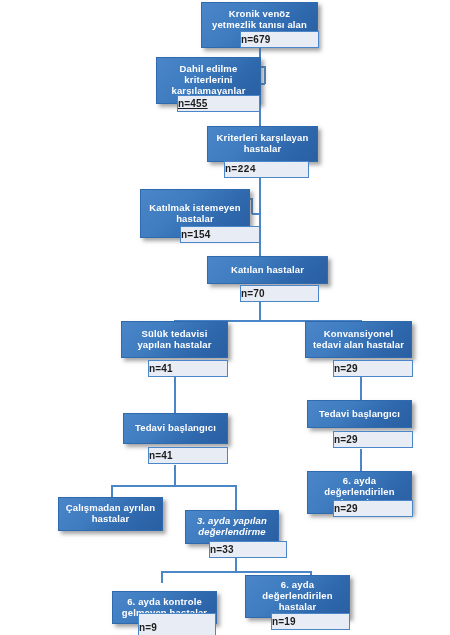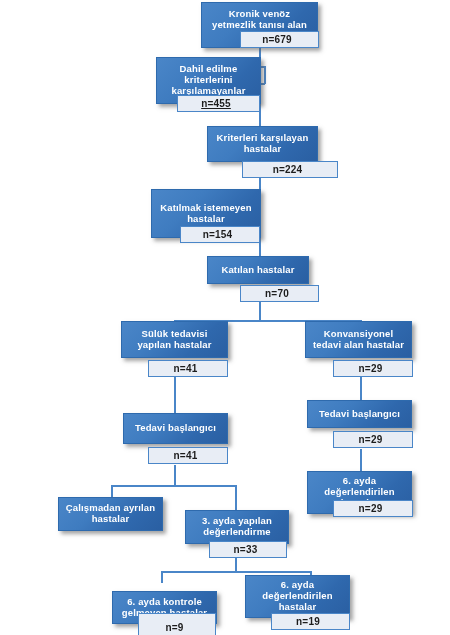--- a/index.html
+++ b/index.html
@@ -35,21 +35,21 @@
   .nbox{
     position:absolute;
     box-sizing:border-box;
     background:#e8edf5;
     border:1px solid #4a86c8;
     color:#1c1c1c;
     font-size:10px;
     font-weight:bold;
     display:flex;
     align-items:center;
-    justify-content:center;
+    justify-content:flex-start;
     padding-right:5px;
     z-index:4;
     letter-spacing:0.2px;
   }
 
   .line{
     position:absolute;
     background:#4a86c8;
     z-index:1;
   }
@@ -104,32 +104,32 @@
   <div class="node" style="left:156px;top:57px;width:105px;height:47px;justify-content:center;">
     <span>Dahil edilme kriterlerini karşılamayanlar</span>
   </div>
   <div class="nbox" style="left:177px;top:95px;width:83px;height:17px;text-decoration:underline;">
     <span>n=455</span>
   </div>
 
   <div class="node" style="left:207px;top:126px;width:111px;height:36px;">
     <span>Kriterleri karşılayan hastalar</span>
   </div>
-  <div class="nbox" style="left:242px;top:161px;width:96px;height:17px;">
+  <div class="nbox" style="left:224px;top:161px;width:85px;height:17px;font-family:Liberation Mono, monospace;">
     <span>n=224</span>
   </div>
 
-  <div class="node" style="left:151px;top:189px;width:110px;height:49px;">
+  <div class="node" style="left:140px;top:189px;width:110px;height:49px;">
     <span>Katılmak istemeyen hastalar</span>
   </div>
   <div class="nbox" style="left:180px;top:226px;width:80px;height:17px;">
     <span>n=154</span>
   </div>
 
-  <div class="node" style="left:207px;top:256px;width:102px;height:28px;">
+  <div class="node" style="left:207px;top:256px;width:121px;height:28px;">
     <span>Katılan hastalar</span>
   </div>
   <div class="nbox" style="left:240px;top:285px;width:79px;height:17px;">
     <span>n=70</span>
   </div>
 
   <div class="node" style="left:121px;top:321px;width:107px;height:37px;">
     <span>Sülük tedavisi yapılan hastalar</span>
   </div>
   <div class="nbox" style="left:148px;top:360px;width:80px;height:17px;">
@@ -161,21 +161,21 @@
     <span>6. ayda değerlendirilen hastalar</span>
   </div>
   <div class="nbox" style="left:333px;top:500px;width:80px;height:17px;">
     <span>n=29</span>
   </div>
 
   <div class="node" style="left:58px;top:497px;width:105px;height:34px;justify-content:center;">
     <span>Çalışmadan ayrılan hastalar</span>
   </div>
 
-  <div class="node" style="left:185px;top:510px;width:104px;height:34px;">
+  <div class="node" style="left:185px;top:510px;width:94px;height:34px;font-style:italic;">
     <span>3. ayda yapılan değerlendirme</span>
   </div>
   <div class="nbox" style="left:209px;top:541px;width:78px;height:17px;">
     <span>n=33</span>
   </div>
 
   <div class="node" style="left:112px;top:583px;width:105px;height:33px;margin-top:8px;">
     <span>6. ayda kontrole gelmeyen hastalar</span>
   </div>
   <div class="nbox" style="left:138px;top:613px;width:78px;height:29px;">

